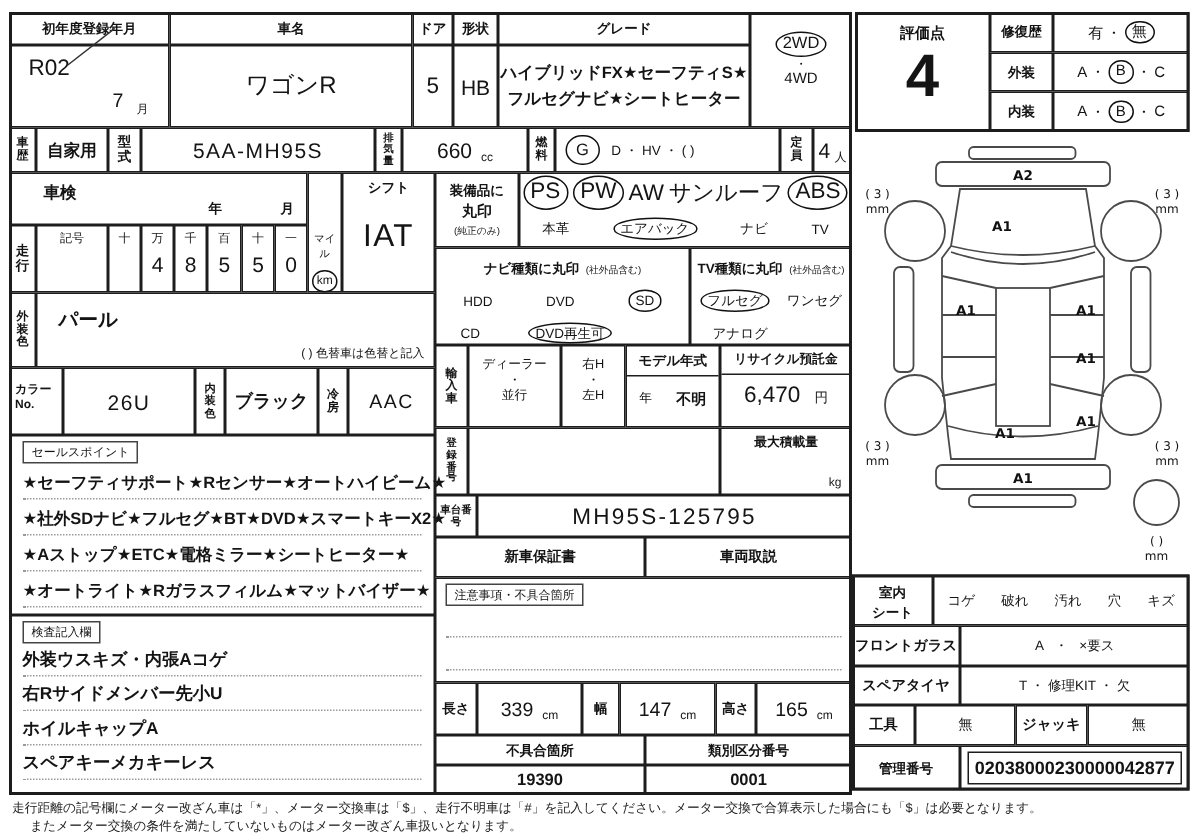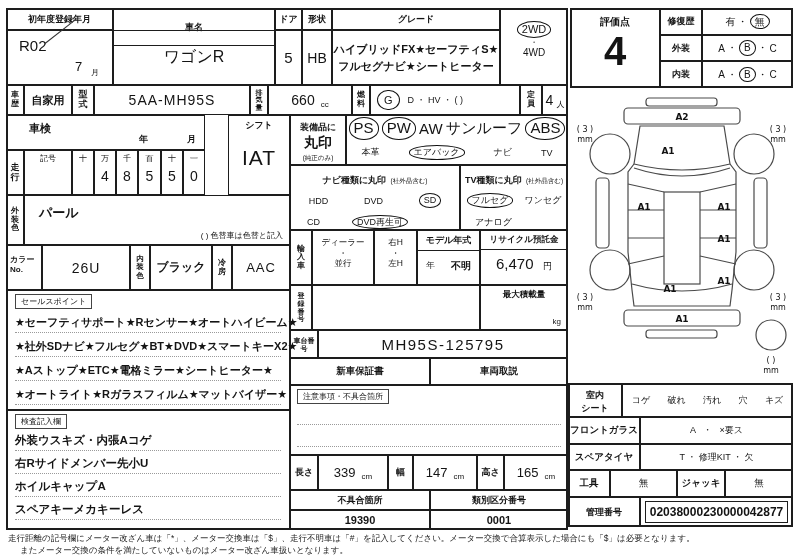--- a/index.html
+++ b/index.html
@@ -26,21 +26,21 @@
   <div class="cell thick abs" style="left:6px;top:8px;width:562px;height:522px;"></div>
 
   <div class="cell hdr" style="left:6px;top:8px;width:107px;height:22px;">初年度登録年月</div>
   <div class="cell" style="left:6px;top:30px;width:107px;height:55px;padding-left:40px;">
     <span class="abs" style="left:12px;top:6px;font-size:15px;">R02</span>
     <span class="abs" style="left:38px;top:12px;width:40px;height:0;border-top:1px solid #333;transform:rotate(-38deg);transform-origin:left;"></span>
     <span class="abs" style="left:68px;top:28px;font-size:13px;">7</span>
     <span class="abs" style="left:84px;top:36px;font-size:8px;">月</span>
   </div>
 
-  <div class="cell hdr" style="left:113px;top:8px;width:162px;height:38px;">車名</div>
+  <div class="cell hdr" style="left:113px;top:8px;width:162px;height:22px;">車名</div>
   <div class="cell val" style="left:113px;top:30px;width:162px;height:55px;font-size:16px;">ワゴンR</div>
 
   <div class="cell hdr" style="left:275px;top:8px;width:27px;height:22px;">ドア</div>
   <div class="cell val" style="left:275px;top:30px;width:27px;height:55px;font-size:15px;">5</div>
 
   <div class="cell hdr" style="left:302px;top:8px;width:30px;height:22px;">形状</div>
   <div class="cell val" style="left:302px;top:30px;width:30px;height:55px;font-size:14px;">HB</div>
 
   <div class="cell hdr" style="left:332px;top:8px;width:168px;height:22px;">グレード</div>
   <div class="cell" style="left:332px;top:30px;width:168px;height:55px;font-size:11px;font-weight:bold;text-align:center;display:flex;flex-direction:column;justify-content:center;line-height:1.5;">
@@ -81,20 +81,24 @@
   </div>
   <div class="cell val" style="left:542px;top:85px;width:26px;height:30px;">
     <span style="font-size:14px;">4</span>
     <span style="font-size:8px;margin-left:3px;margin-top:8px;">人</span>
   </div>
 
   <div class="cell" style="left:6px;top:115px;width:199px;height:35px;">
     <span class="abs" style="left:22px;top:5px;font-size:11px;font-weight:bold;">車検</span>
     <span class="abs" style="left:132px;top:17px;font-size:9px;font-weight:bold;">年</span>
     <span class="abs" style="left:180px;top:17px;font-size:9px;font-weight:bold;">月</span>
+  </div>
+  <div class="cell" style="left:205px;top:115px;width:23px;height:80px;">
+    <div style="font-size:7px;text-align:center;margin-top:38px;">マイル</div>
+    <div style="text-align:center;margin-top:2px;"><span class="mk" style="font-size:8px;padding:1px 2px;">km</span></div>
   </div>
   <div class="cell" style="left:228px;top:115px;width:62px;height:80px;">
     <div style="font-size:9px;font-weight:bold;text-align:center;margin-top:3px;">シフト</div>
     <div style="font-size:21px;text-align:center;margin-top:14px;letter-spacing:1px;">IAT</div>
   </div>
   <div class="cell" style="left:6px;top:150px;width:18px;height:45px;display:flex;">
     <div class="vlabel" style="font-size:9px;">走行</div>
   </div>
   <div class="cell" style="left:24px;top:150px;width:48px;height:45px;">
     <div style="font-size:8px;text-align:center;margin-top:2px;">記号</div>
@@ -157,21 +161,21 @@
   <div class="cell" style="left:6px;top:410px;width:284px;height:120px;">
     <span class="tag abs" style="left:8px;top:3px;">検査記入欄</span>
     <div class="abs dotline" style="left:8px;top:19px;width:266px;height:21px;font-size:11.5px;font-weight:bold;line-height:21px;">外装ウスキズ・内張Aコゲ</div>
     <div class="abs dotline" style="left:8px;top:42px;width:266px;height:21px;font-size:11.5px;font-weight:bold;line-height:21px;">右Rサイドメンバー先小U</div>
     <div class="abs dotline" style="left:8px;top:65px;width:266px;height:21px;font-size:11.5px;font-weight:bold;line-height:21px;">ホイルキャップA</div>
     <div class="abs dotline" style="left:8px;top:88px;width:266px;height:21px;font-size:11.5px;font-weight:bold;line-height:21px;">スペアキーメカキーレス</div>
   </div>
 
   <div class="cell" style="left:290px;top:115px;width:56px;height:50px;text-align:center;">
     <div style="font-size:9px;font-weight:bold;margin-top:5px;">装備品に</div>
-    <div style="font-size:14px;font-weight:bold;">丸印</div>
+    <div style="font-size:10px;font-weight:bold;">丸印</div>
     <div style="font-size:6.5px;margin-top:2px;">(純正のみ)</div>
   </div>
   <div class="cell" style="left:346px;top:115px;width:222px;height:50px;">
     <div class="flexsp" style="height:25px;font-size:15px;">
       <span class="mk">PS</span>
       <span class="mk">PW</span>
       <span>AW</span>
       <span>サンルーフ</span>
       <span class="mk">ABS</span>
     </div>

